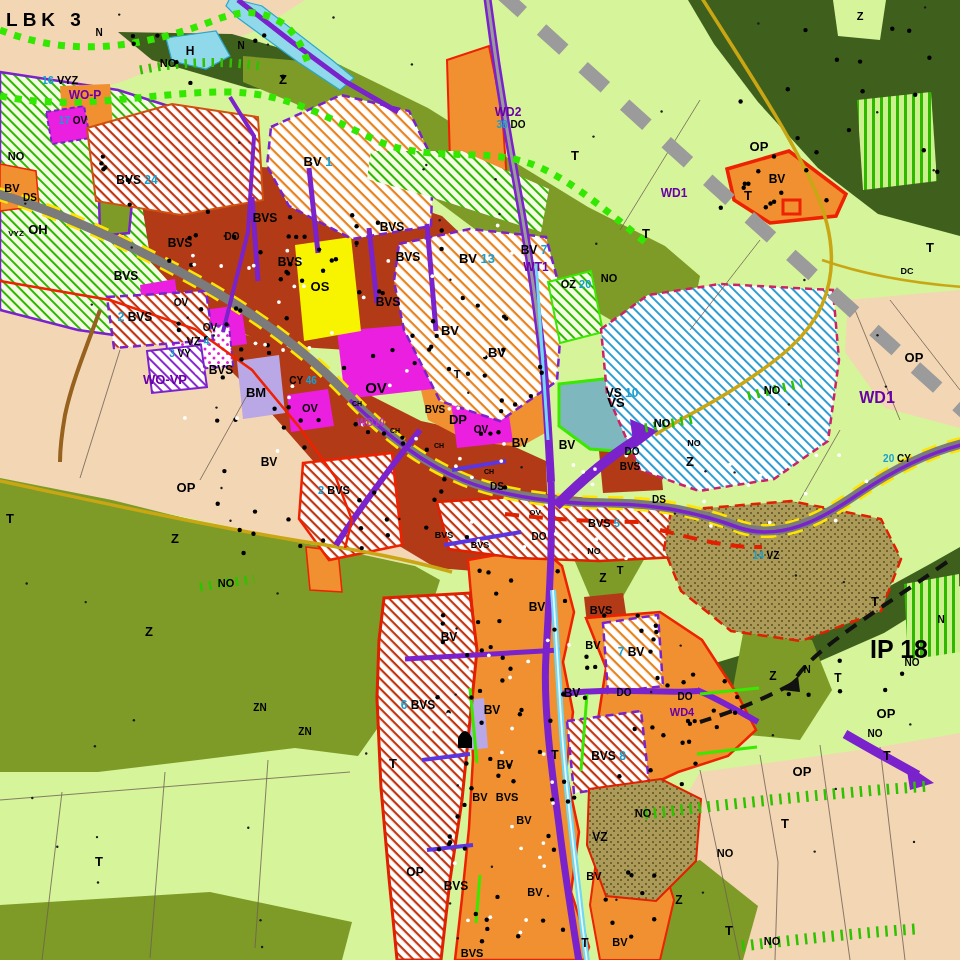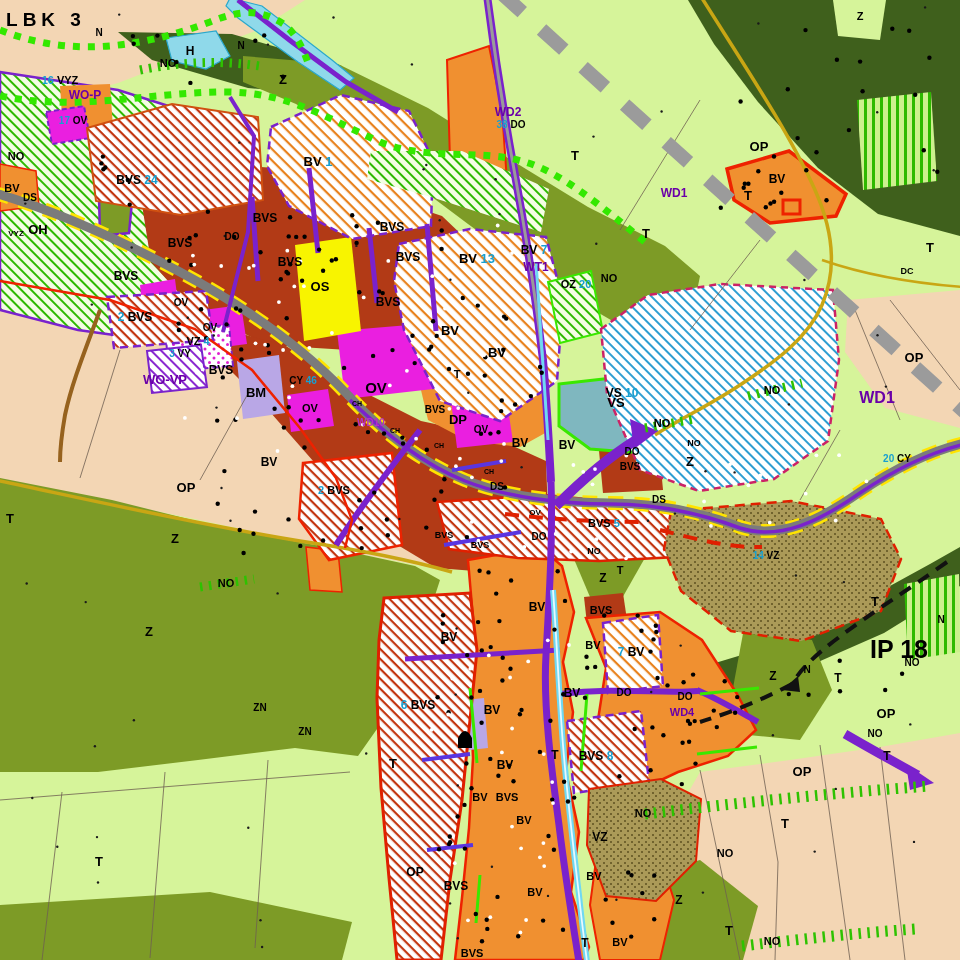--- a/index.html
+++ b/index.html
@@ -733,21 +733,21 @@
       <div class="lbl" style="left: 226px; top: 583px; font-size: 11px;"><span class="ck">NO</span></div>
       <div class="lbl" style="left: 175px; top: 538px; font-size: 13px;"><span class="ck">Z</span></div>
       <div class="lbl" style="left: 149px; top: 631px; font-size: 13px;"><span class="ck">Z</span></div>
       <div class="lbl" style="left: 260px; top: 708px; font-size: 10px;"><span class="ck">ZN</span></div>
       <div class="lbl" style="left: 305px; top: 732px; font-size: 10px;"><span class="ck">ZN</span></div>
       <div class="lbl" style="left: 10px; top: 518px; font-size: 13px;"><span class="ck">T</span></div>
       <div class="lbl" style="left: 99px; top: 861px; font-size: 13px;"><span class="ck">T</span></div>
       <div class="lbl" style="left: 415px; top: 872px; font-size: 12px;"><span class="ck">OP</span></div>
       <div class="lbl" style="left: 456px; top: 886px; font-size: 12px;"><span class="ck">BVS</span></div>
       <div class="lbl" style="left: 418px; top: 705px; font-size: 12px;"><span class="cc">6 </span><span class="ck">BVS</span></div>
-      <div class="lbl" style="left: 596px; top: 756px; font-size: 12px;"><span class="ck">BVS </span><span class="cc">8</span></div>
+      <div class="lbl" style="left: 596px; top: 756px; font-size: 12px; padding-left: 25px;"><span class="ck">BVS </span><span class="cc">8</span></div>
       <div class="lbl" style="left: 631px; top: 652px; font-size: 12px;"><span class="cc">7 </span><span class="ck">BV</span></div>
       <div class="lbl" style="left: 449px; top: 637px; font-size: 12px;"><span class="ck">BV</span></div>
       <div class="lbl" style="left: 492px; top: 710px; font-size: 12px;"><span class="ck">BV</span></div>
       <div class="lbl" style="left: 505px; top: 765px; font-size: 12px;"><span class="ck">BV</span></div>
       <div class="lbl" style="left: 480px; top: 797px; font-size: 11px;"><span class="ck">BV</span></div>
       <div class="lbl" style="left: 537px; top: 607px; font-size: 12px;"><span class="ck">BV</span></div>
       <div class="lbl" style="left: 593px; top: 645px; font-size: 11px;"><span class="ck">BV</span></div>
       <div class="lbl" style="left: 572px; top: 693px; font-size: 12px;"><span class="ck">BV</span></div>
       <div class="lbl" style="left: 601px; top: 610px; font-size: 11px;"><span class="ck">BVS</span></div>
       <div class="lbl" style="left: 507px; top: 797px; font-size: 11px;"><span class="ck">BVS</span></div>

